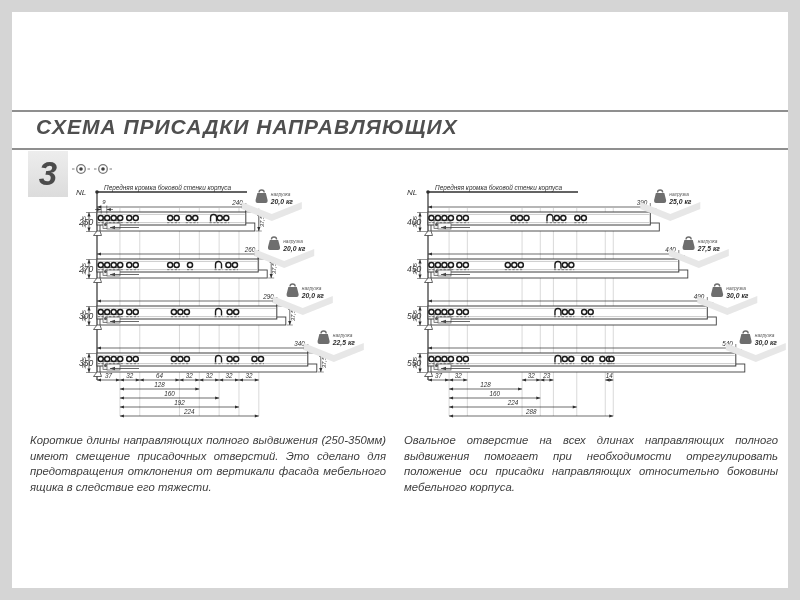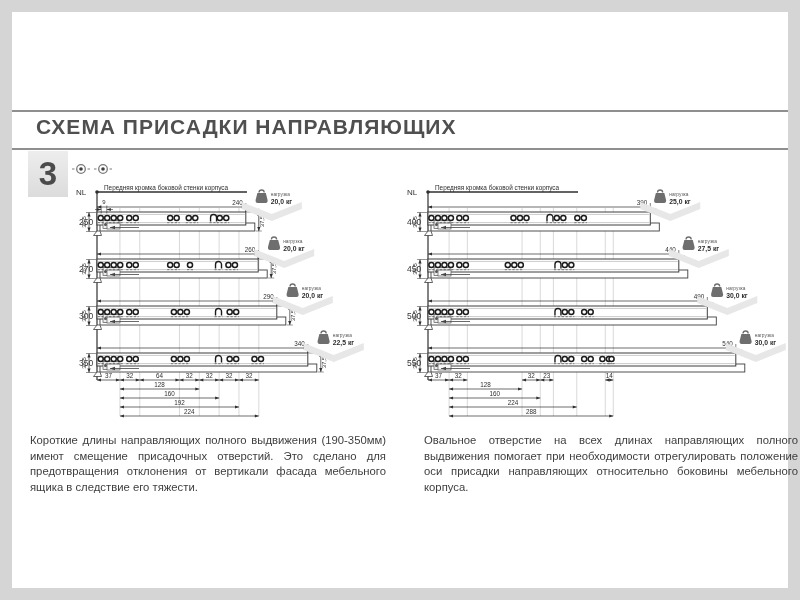--- a/index.html
+++ b/index.html
@@ -1,21 +1,21 @@
 <!DOCTYPE html>
 <html><head>
 <meta charset="utf-8">
 <style>
   html,body{margin:0;padding:0;}
   body{
     width:800px;height:600px;position:relative;overflow:hidden;
     background:#d5d5d5;
     font-family:"Liberation Sans","DejaVu Sans",sans-serif;
   }
-  .page{position:absolute;inset:12px;background:#ffffff;}
+  .page{position:absolute;inset:12px;background:#ffffff;font-style:italic;}
   .rule{position:absolute;left:0;right:0;height:2px;background:#8f8f8f;}
   .rule-top{top:98px;}
   .rule-bottom{top:136px;}
   .page-title{
     position:absolute;left:24px;top:103px;margin:0;
     font-size:21px;font-weight:bold;letter-spacing:1px;color:#4f4f4f;
   }
   .section-badge{
     position:absolute;left:16px;top:139px;width:40px;height:46px;
     background:linear-gradient(#ededed,#dcdcdc);
@@ -28,21 +28,21 @@
     font-size:9.3px;color:#4c4c4c;letter-spacing:.2px;
   }
   .diagram{position:absolute;top:168px;}
   #diagram-left{left:62px;}
   #diagram-right{left:390px;}
   .note{
     position:absolute;top:421px;margin:0;
     font-size:11.3px;line-height:1.38;color:#3e3e3e;text-align:justify;
   }
   .note-left{left:18px;width:356px;}
-  .note-right{left:392px;width:374px;margin-left:20px;}
+  .note-right{left:392px;width:374px;}
 </style>
 </head>
 <body>
 
 <div class="page">
   <div class="rule rule-top"></div>
   <h1 class="page-title">СХЕМА ПРИСАДКИ НАПРАВЛЯЮЩИХ</h1>
   <div class="rule rule-bottom"></div>
 
   <div class="section-badge">3</div>
@@ -801,15 +801,15 @@
         </g>
         <g>
           <line x1="47.09" y1="236" x2="211.24999999999997" y2="236" stroke="#2f2f2f" stroke-width="0.7"></line>
           <path d="M47.09 236 l4 -1.6 l0 3.2 z" fill="#2f2f2f"></path>
           <path d="M211.24999999999997 236 l-4 -1.6 l0 3.2 z" fill="#2f2f2f"></path>
           <text x="129.17" y="234" font-size="6.3" text-anchor="middle" fill="#2f2f2f" font-family="&quot;Liberation Sans&quot;,&quot;DejaVu Sans&quot;,sans-serif">288</text>
         </g>
       </g>
     </svg>
 
-  <p class="note note-left">Короткие длины направляющих полного выдвижения (190-350мм) имеют смещение присадочных отверстий. Это сделано для предотвращения отклонения от вертикали фасада мебельного ящика в следствие его тяжести.</p>
+  <p class="note note-left">Короткие длины направляющих полного выдвижения (250-350мм) имеют смещение присадочных отверстий. Это сделано для предотвращения отклонения от вертикали фасада мебельного ящика в следствие его тяжести.</p>
   <p class="note note-right">Овальное отверстие на всех длинах направляющих полного выдвижения помогает при необходимости отрегулировать положение оси присадки направляющих относительно боковины мебельного корпуса.</p>
 </div>
 
 </body></html>

